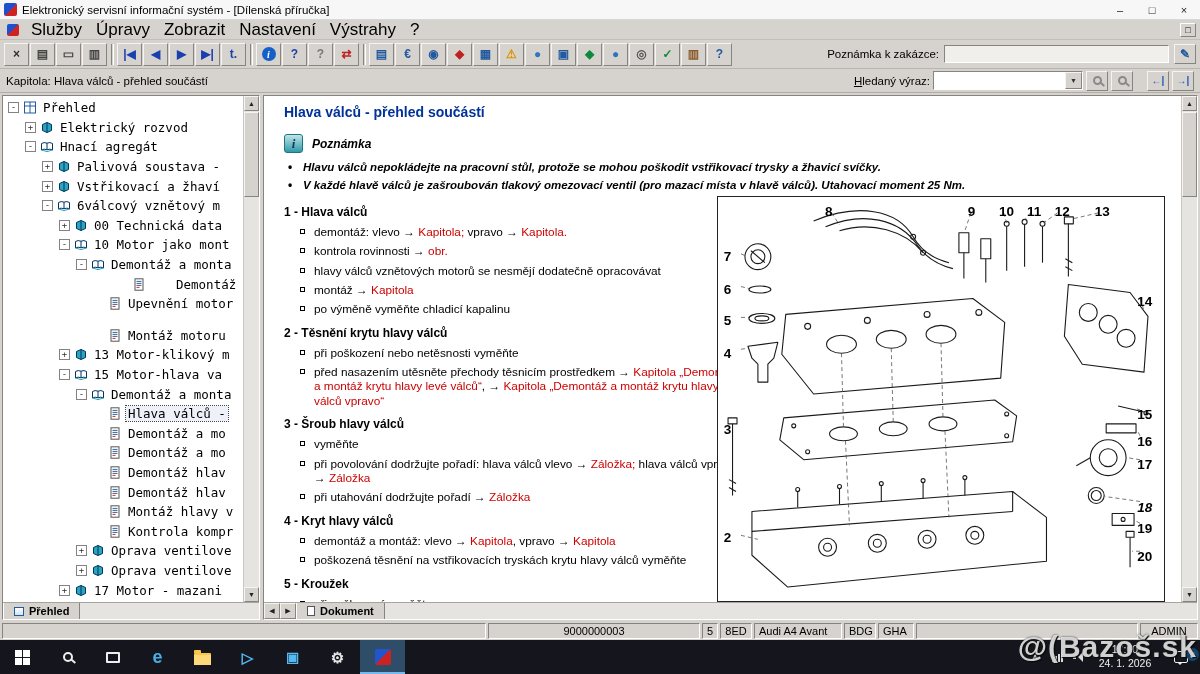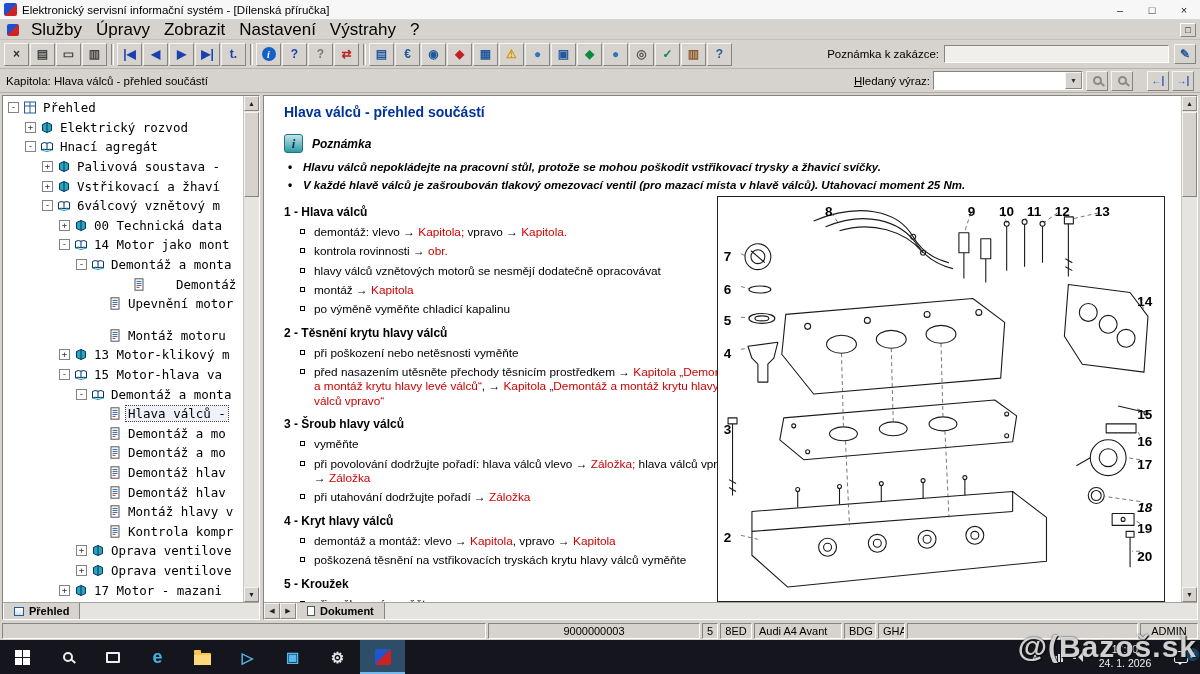--- a/index.html
+++ b/index.html
@@ -77,21 +77,21 @@
 .thumb{height:85px;margin:1px 0;background:#d6d3ce;border:1px solid;border-color:#f5f4f2 #87837e #87837e #f5f4f2;flex:none}
 .tabrow,.hrow{height:17px;display:flex;border-top:1px solid #a7a49f;background:#d6d3ce;align-items:stretch;flex:none}
 .hbtn{width:16px;height:100%}
 .tab{display:flex;align-items:center;gap:5px;padding:0 10px;background:#d6d3ce;border-right:1px solid #87837e;border-left:1px solid #fff;font-weight:bold;font-size:11px;white-space:nowrap}
 .htrack{flex:1;background:#e6e4e0}
 .tab-icon-grid{width:10px;height:9px;border:1px solid #235a9e;background:linear-gradient(#fff,#cfe3f5);flex:none}
 .tab-icon-doc{width:8px;height:10px;border:1px solid #555;background:#fff;flex:none}
 
 .statusbar{height:18px;display:flex;gap:2px;padding:1px 2px;background:#d6d3ce;align-items:stretch}
 .sb-cell{border:1px solid;border-color:#87837e #fff #fff #87837e;font-size:11px;padding:0 4px;display:flex;align-items:center;white-space:nowrap;overflow:hidden}
-.sb0{width:484px}.sb1{width:212px;justify-content:center}.sb2{width:16px;justify-content:center}.sb3{width:32px;justify-content:center}.sb4{width:88px}.sb5{width:32px}.sb6{width:27px}.sb7{flex:1}.sb8{width:58px;justify-content:center}
+.sb0{width:484px}.sb1{width:212px;justify-content:center}.sb2{width:16px;justify-content:center}.sb3{width:32px;justify-content:center}.sb4{width:88px}.sb5{width:32px}.sb6{width:36px}.sb7{flex:1}.sb8{width:58px;justify-content:center}
 
 .taskbar{height:34px;background:#15161d;display:flex;align-items:stretch;color:#eee}
 .tk-item{width:45px;display:flex;align-items:center;justify-content:center;flex:none}
 .tk-item.active{background:#2e4d68;box-shadow:inset 0 -2px 0 #76b9ed}
 .tk-glyph{font-weight:bold;line-height:1}
 .winlogo{display:grid;grid-template-columns:7px 7px;grid-template-rows:7px 7px;gap:1px}
 .winlogo span{background:#fff}
 .magw{width:10px;height:10px;border:2px solid #eee;border-radius:50%;position:relative;display:inline-block}
 .magw::after{content:"";position:absolute;width:6px;height:2px;background:#eee;right:-5px;bottom:-2px;transform:rotate(40deg)}
 .tview{width:14px;height:11px;border:2px solid #eee;border-radius:1px}
@@ -322,21 +322,21 @@
             </svg>
             <span class="tree-label">00 Technická data</span>
           </div>
           <div class="tree-row" style="padding-left: 54px;">
             <span class="expander">-</span>
             <svg class="ti" viewBox="0 0 13 13">
               <path d="M1,3.5 Q3.5,1.8 6.5,3.2 Q9.5,1.8 12,3.5 L12,10 Q9.5,8.4 6.5,9.8 Q3.5,8.4 1,10 Z" fill="#ffffff" stroke="#003366"></path>
               <line x1="6.5" y1="3.2" x2="6.5" y2="9.8" stroke="#003366"></line>
               <path d="M1,10 L6.5,11.6 L12,10" fill="none" stroke="#2aa6ba"></path>
             </svg>
-            <span class="tree-label">14 Motor jako mont</span>
+            <span class="tree-label">10 Motor jako mont</span>
           </div>
           <div class="tree-row" style="padding-left: 71px;">
             <span class="expander">-</span>
             <svg class="ti" viewBox="0 0 13 13">
               <path d="M1,3.5 Q3.5,1.8 6.5,3.2 Q9.5,1.8 12,3.5 L12,10 Q9.5,8.4 6.5,9.8 Q3.5,8.4 1,10 Z" fill="#ffffff" stroke="#003366"></path>
               <line x1="6.5" y1="3.2" x2="6.5" y2="9.8" stroke="#003366"></line>
               <path d="M1,10 L6.5,11.6 L12,10" fill="none" stroke="#2aa6ba"></path>
             </svg>
             <span class="tree-label">Demontáž a monta</span>
           </div>

